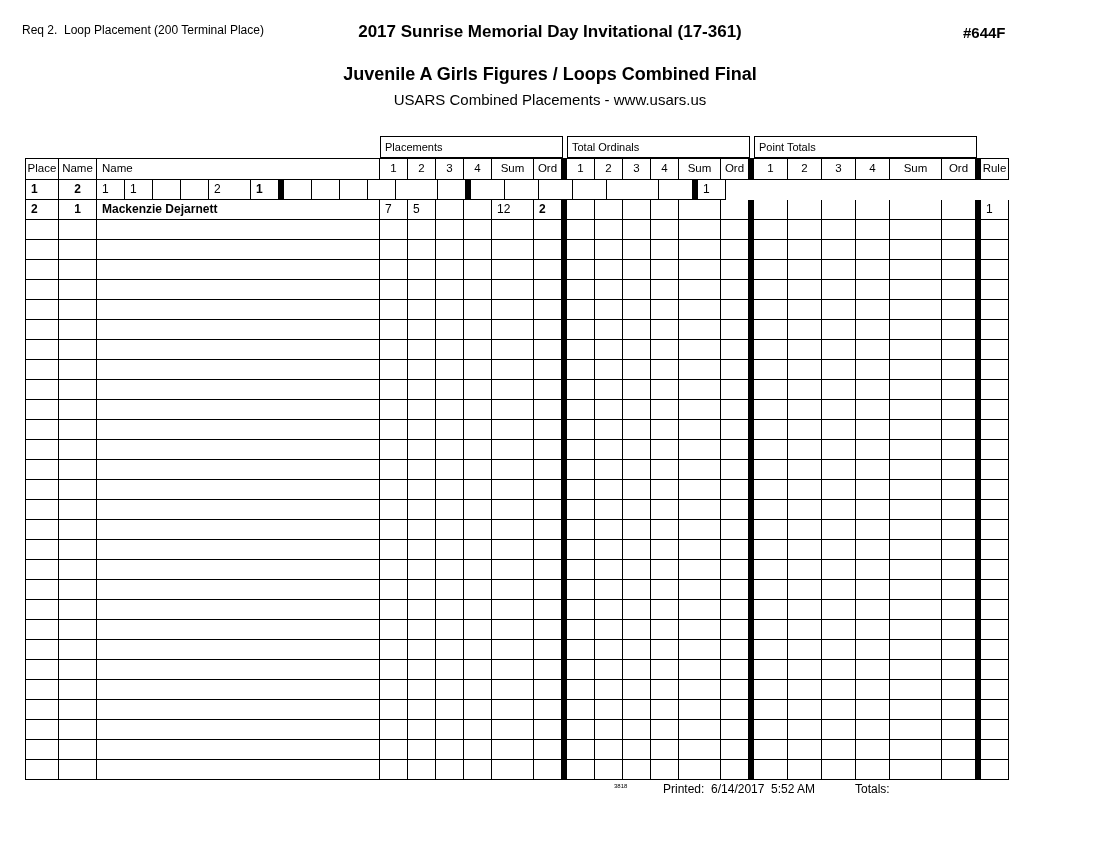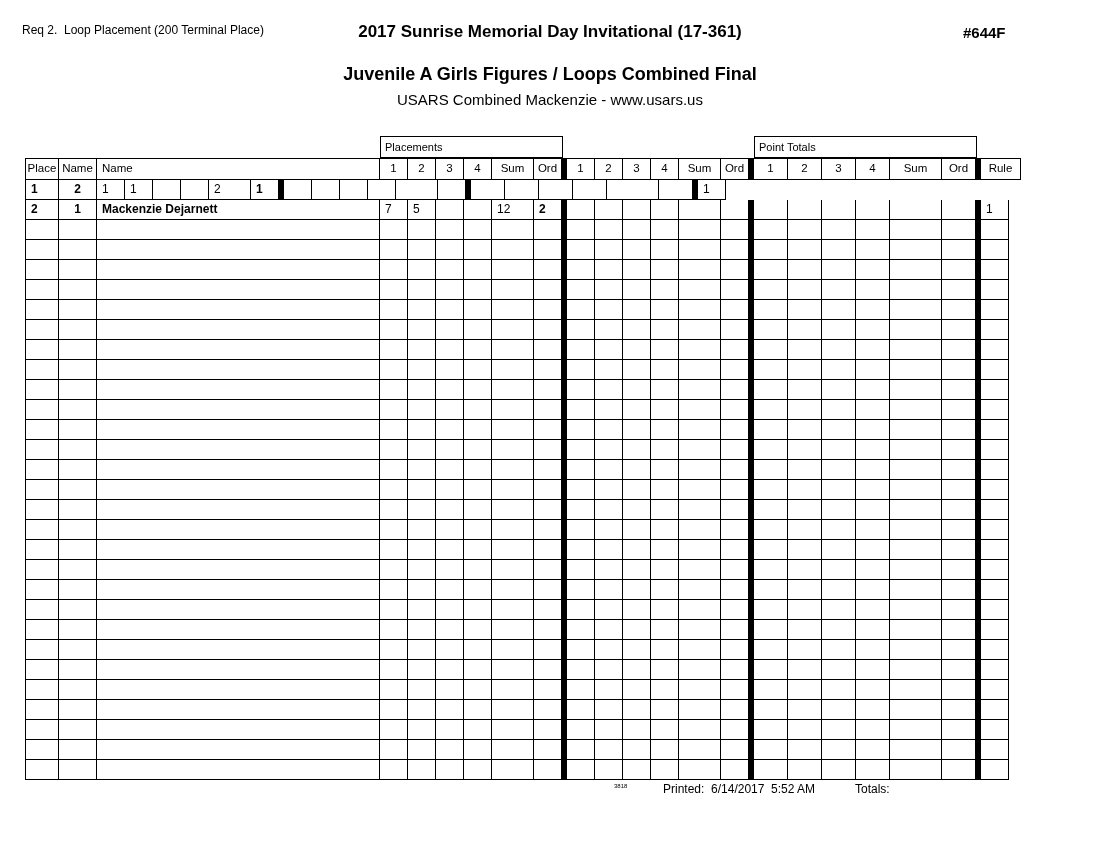--- a/index.html
+++ b/index.html
@@ -60,24 +60,25 @@
 <body>
 
 <div class="page">
 
   <div class="req-block">
     <div class="pre">Req 2.  Loop Placement (200 Terminal Place)</div>
   </div>
 
   <div class="centered title">2017 Sunrise Memorial Day Invitational (17-361)</div>
   <div class="centered event">Juvenile A Girls Figures / Loops Combined Final</div>
-  <div class="centered subtitle">USARS Combined Mackenzie - www.usars.us</div>
+  <div class="centered subtitle">USARS Combined Placements - www.usars.us</div>
   <div class="code">#644F</div>
 
   <div class="group-box gb-a">Placements</div>
+  <div class="group-box gb-b">Total Ordinals</div>
   <div class="group-box gb-c">Point Totals</div>
 
   <div class="results-grid">
       <div class="row header-row">
         <div class="cell t-center" style="width: 33px;">Place</div>
         <div class="cell t-center" style="width: 38px;">Name</div>
         <div class="cell t-left pad" style="width: 283px;">Name</div>
         <div class="cell t-center" style="width: 28px;">1</div>
         <div class="cell t-center" style="width: 28px;">2</div>
         <div class="cell t-center" style="width: 28px;">3</div>
@@ -92,21 +93,21 @@
         <div class="cell t-center" style="width: 42px;">Sum</div>
         <div class="cell t-center" style="width: 28px;">Ord</div>
         <div class="vdiv"></div>
         <div class="cell t-center" style="width: 34px;">1</div>
         <div class="cell t-center" style="width: 34px;">2</div>
         <div class="cell t-center" style="width: 34px;">3</div>
         <div class="cell t-center" style="width: 34px;">4</div>
         <div class="cell t-center" style="width: 52px;">Sum</div>
         <div class="cell t-center" style="width: 34px;">Ord</div>
         <div class="vdiv"></div>
-        <div class="cell t-center" style="width: 40px;">Rule</div>
+        <div class="cell t-center" style="width: 28px;">Rule</div>
       </div>
       <div class="row">
         <div class="cell bold pad" style="width: 33px;">1</div>
         <div class="cell bold t-center" style="width: 38px;">2</div>
         <div class="cell pad" style="width: 28px;">1</div>
         <div class="cell pad" style="width: 28px;">1</div>
         <div class="cell pad" style="width: 28px;"></div>
         <div class="cell pad" style="width: 28px;"></div>
         <div class="cell pad" style="width: 42px;">2</div>
         <div class="cell bold pad" style="width: 28px;">1</div>

